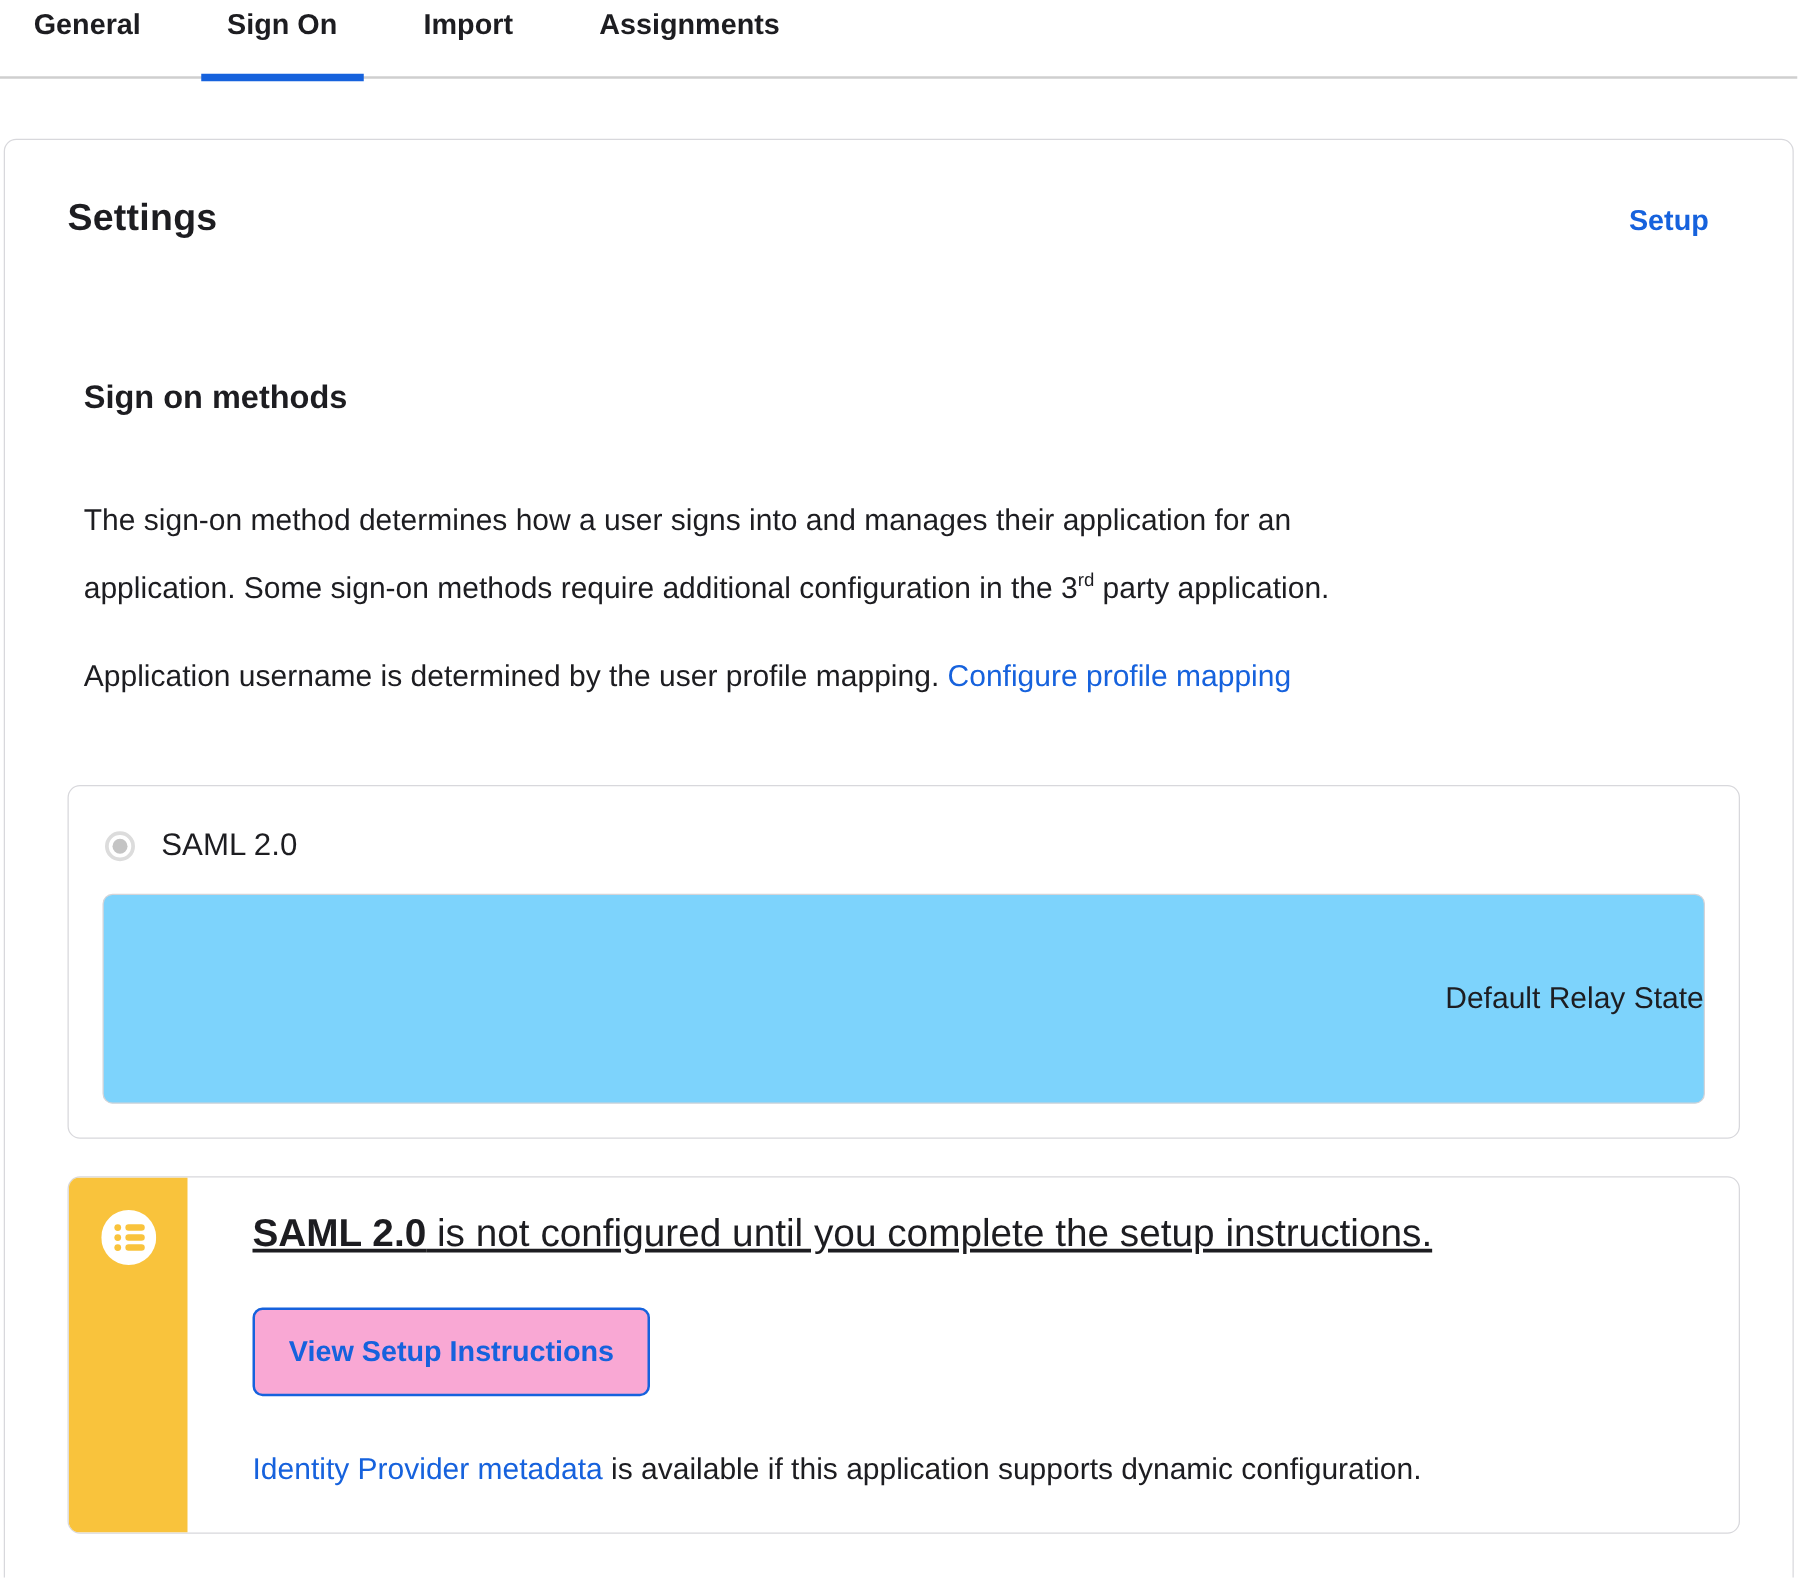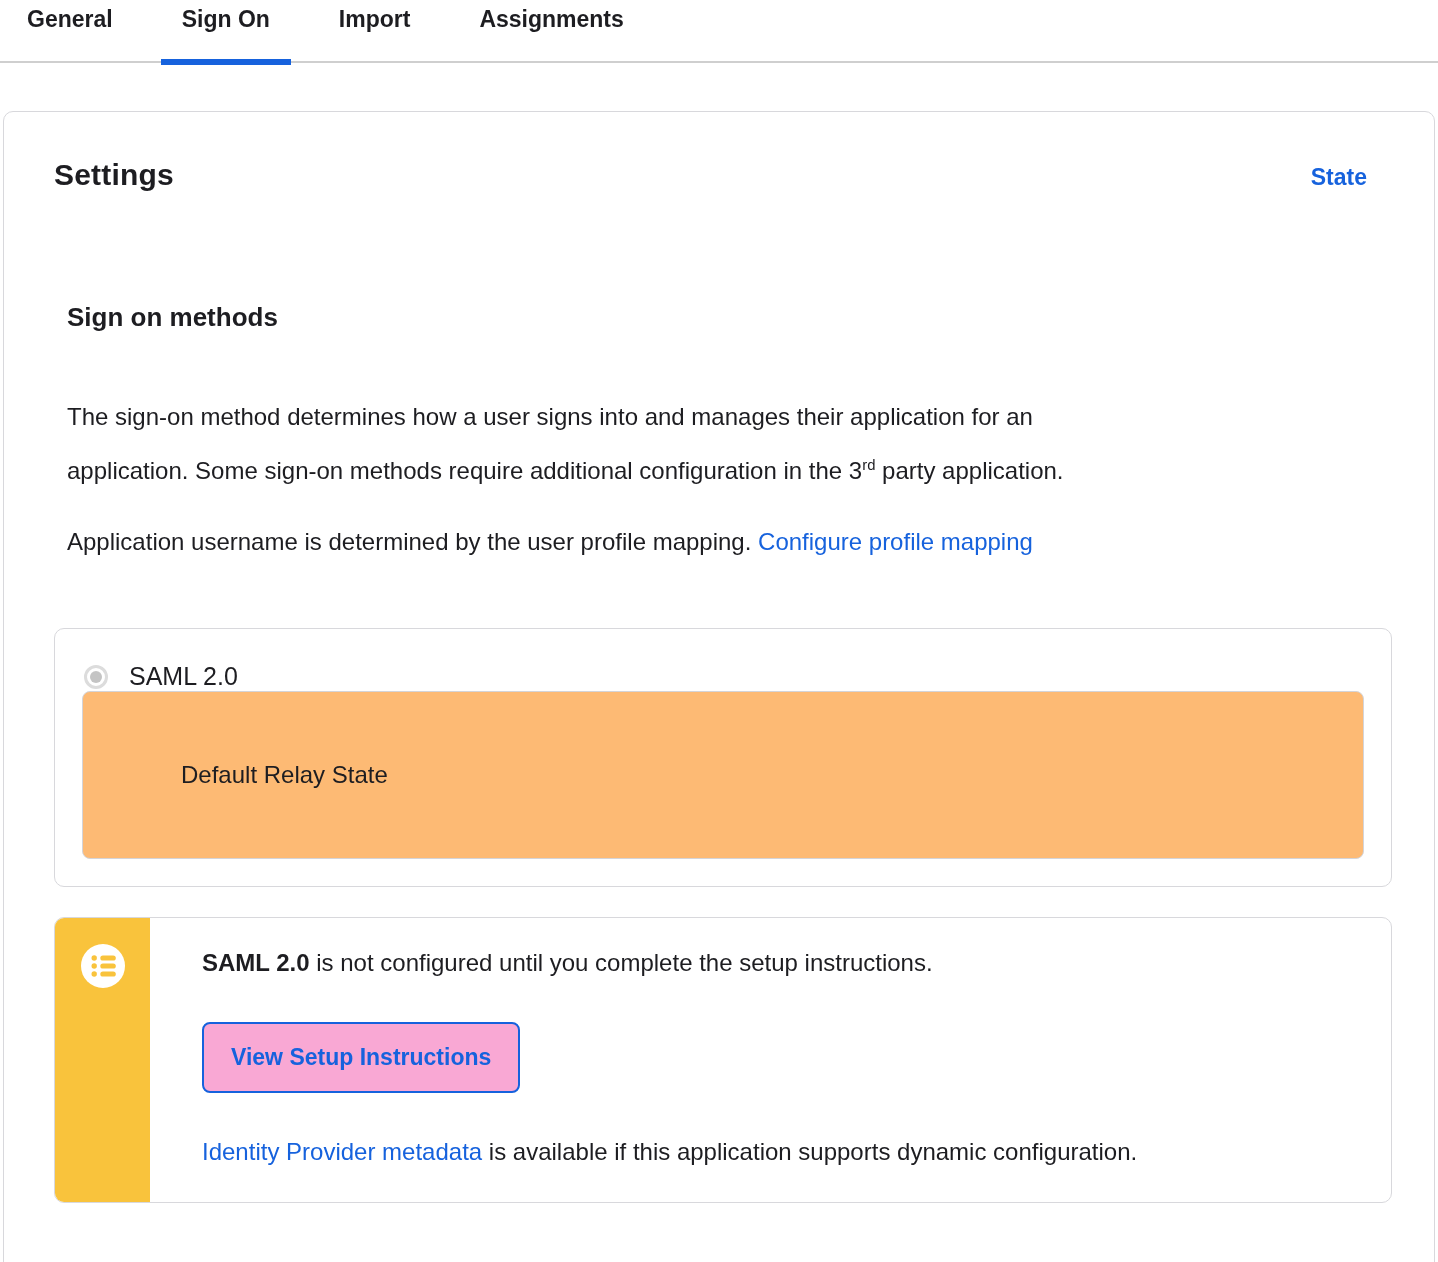--- a/index.html
+++ b/index.html
@@ -125,28 +125,30 @@
     cursor: pointer;
   }
   .radio-dot {
     width: 12px; height: 12px;
     border-radius: 50%;
     background: #c4c4c4;
   }
   .radio-label { font-size: 25px; }
 
   .relay-box {
+    margin-top: 24px;
     height: 168px;
     border: 1.5px solid #d4d4d8;
     border-radius: 8px;
     display: flex;
     align-items: center;
     padding-left: 98px;
     font-size: 24px;
-    background: #fdba74;
+    background: #7dd3fc;
+    justify-content: flex-end;
   }
 
   
   .callout {
     margin-top: 30px;
     width: 100%;
     min-height: 286px;
     border: 1.5px solid #d8d8dc;
     border-radius: 10px;
     display: flex;
@@ -160,22 +162,23 @@
     display: flex;
     justify-content: center;
     align-items: flex-start;
     padding-top: 26px;
   }
   .callout-body {
     padding: 30px 40px 34px 52px;
     flex: 1;
   }
   .callout-message {
-    font-size: 24px;
+    font-size: 31px;
     line-height: 30px;
+    text-decoration: underline;
   }
   .callout-message strong { font-weight: bold; }
 
   .setup-btn {
     margin-top: 44px;
     display: inline-block;
     padding: 20px 27px;
     font-family: "Liberation Sans", sans-serif;
     font-size: 23px;
     font-weight: bold;
@@ -199,21 +202,21 @@
   <div class="tab">General</div>
   <div class="tab active">Sign On</div>
   <div class="tab">Import</div>
   <div class="tab">Assignments</div>
 </nav>
 
 <main class="card">
 
   <div class="card-header">
     <h1>Settings</h1>
-    <a class="edit-link">State</a>
+    <a class="edit-link">Setup</a>
   </div>
 
   <h2 class="section-heading">Sign on methods</h2>
 
   <p class="desc">
     <span class="line">The sign-on method determines how a user signs into and manages their application for an</span>
     <span class="line"><span>application. Some sign-on methods require additional configuration in the 3</span><sup>rd</sup><span> party application.</span></span>
   </p>
 
   <p class="username-line"><span>Application username is determined by the user profile mapping. </span><a class="inline-link">Configure profile mapping</a></p>

